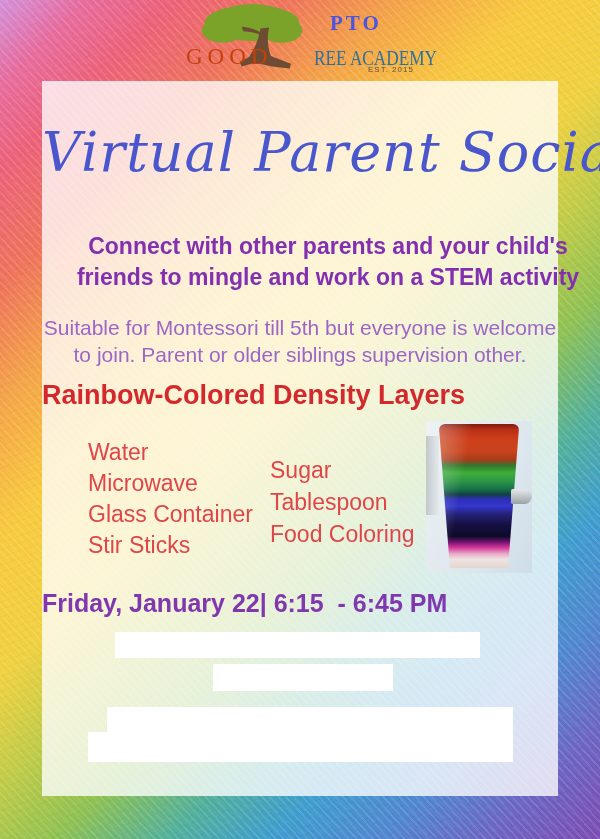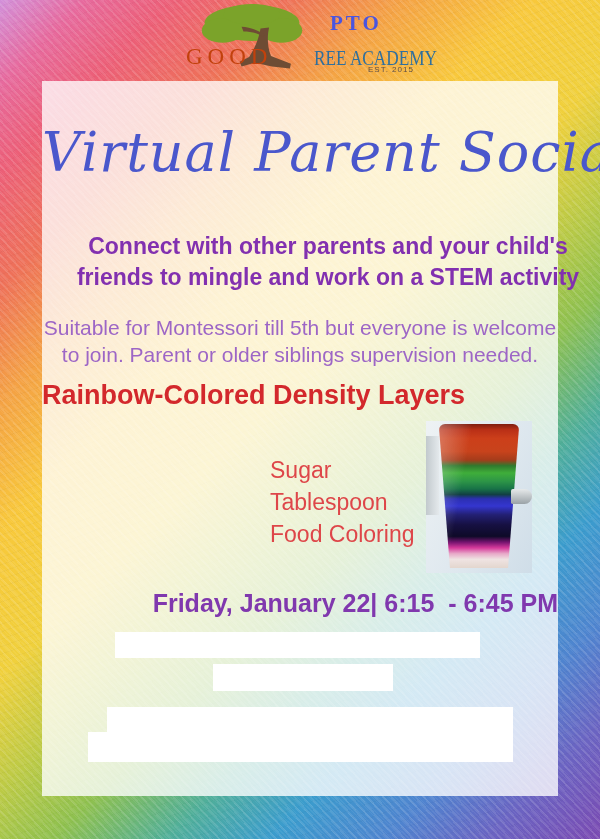--- a/index.html
+++ b/index.html
@@ -92,21 +92,21 @@
     border-radius:6px 6px 12px 12px;
     background:
       linear-gradient(100deg, rgba(255,255,255,.30), rgba(255,255,255,0) 32%),
       linear-gradient(180deg,
         #7e1d10 0%, #b92f16 4%, #cc3f1a 10%, #c8431c 19%, #a53c1b 25%,
         #2f7a2e 29%, #3fae3a 34%, #2c9447 40%, #187347 45%, #123f44 49%,
         #2c2fb2 52%, #3436cf 57%, #232074 63%, #161042 70%, #0e0a28 78%,
         #73136e 82%, #d5399b 86%, #e7a8c8 90%, #efe3e2 94%, #e3d6ce 100%);
   }
   .schedule{
-    position:absolute;left:0;top:508px;width:516px;text-align:right;
+    position:absolute;left:0;top:508px;width:516px;text-align:left;
     font-weight:bold;font-size:25px;color:#8038ae;white-space:pre;
   }
   .redact{position:absolute;background:#ffffff;}
   .redact.a{left:73px;top:551px;width:365px;height:26px;}
   .redact.b{left:171px;top:583px;width:180px;height:27px;}
   .redact.c1{left:65px;top:626px;width:406px;height:28px;}
   .redact.c2{left:46px;top:651px;width:425px;height:30px;}
 </style>
 </head>
 <body>
@@ -133,25 +133,31 @@
   <div class="card">
     <div class="title">Virtual Parent Social</div>
 
     <div class="intro">
       <div>Connect with other parents and your child's</div>
       <div>friends to mingle and work on a STEM activity</div>
     </div>
 
     <div class="note">
       <div>Suitable for Montessori till 5th but everyone is welcome</div>
-      <div>to join. Parent or older siblings supervision needed.</div>
+      <div>to join. Parent or older siblings supervision other.</div>
     </div>
 
     <div class="activity-heading">Rainbow-Colored Density Layers</div>
 
+    <ul class="materials left">
+      <li>Water</li>
+      <li>Microwave</li>
+      <li>Glass Container</li>
+      <li>Stir Sticks</li>
+    </ul>
 
     <ul class="materials right">
       <li>Sugar</li>
       <li>Tablespoon</li>
       <li>Food Coloring</li>
     </ul>
 
     <div class="photo">
       <div class="glass"></div>
     </div>

